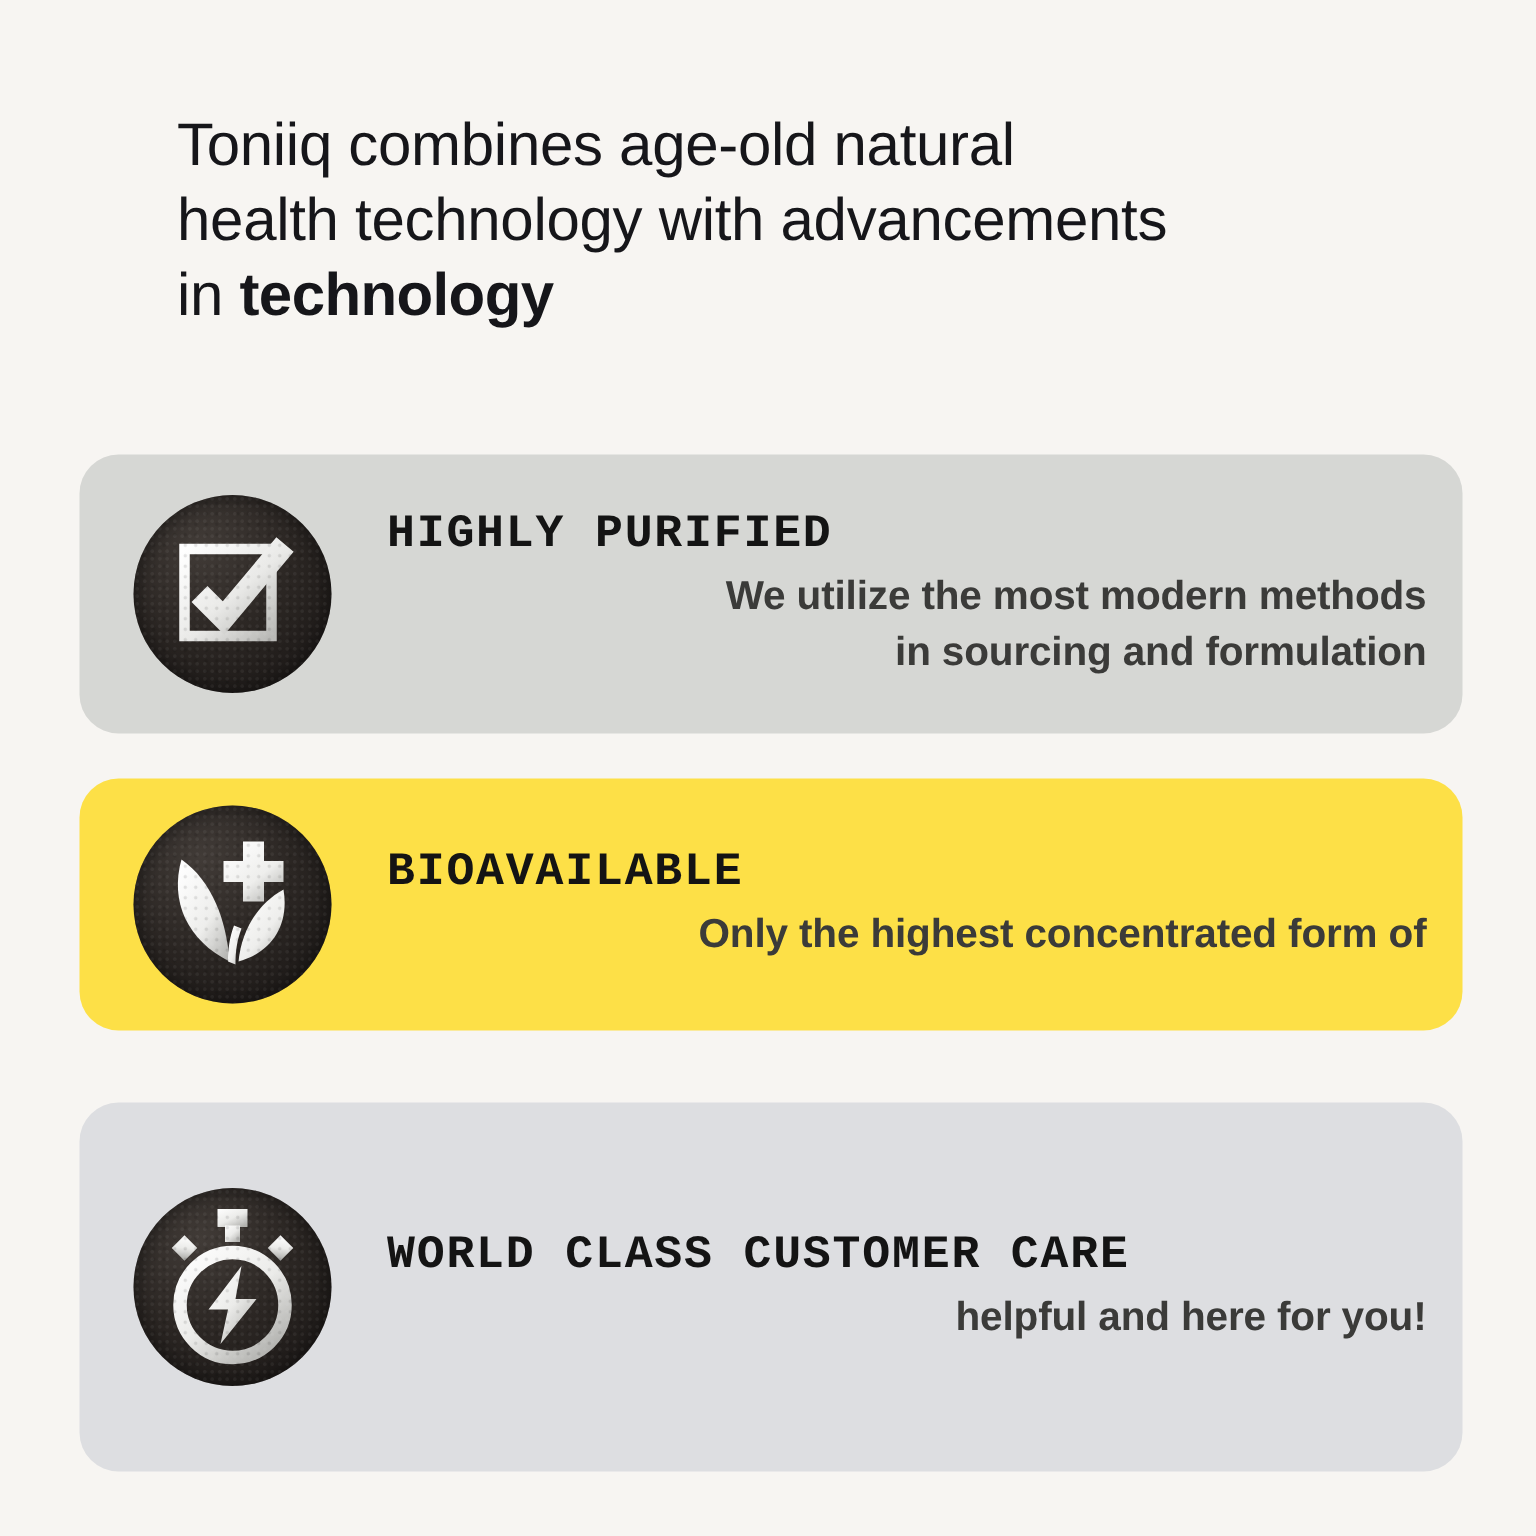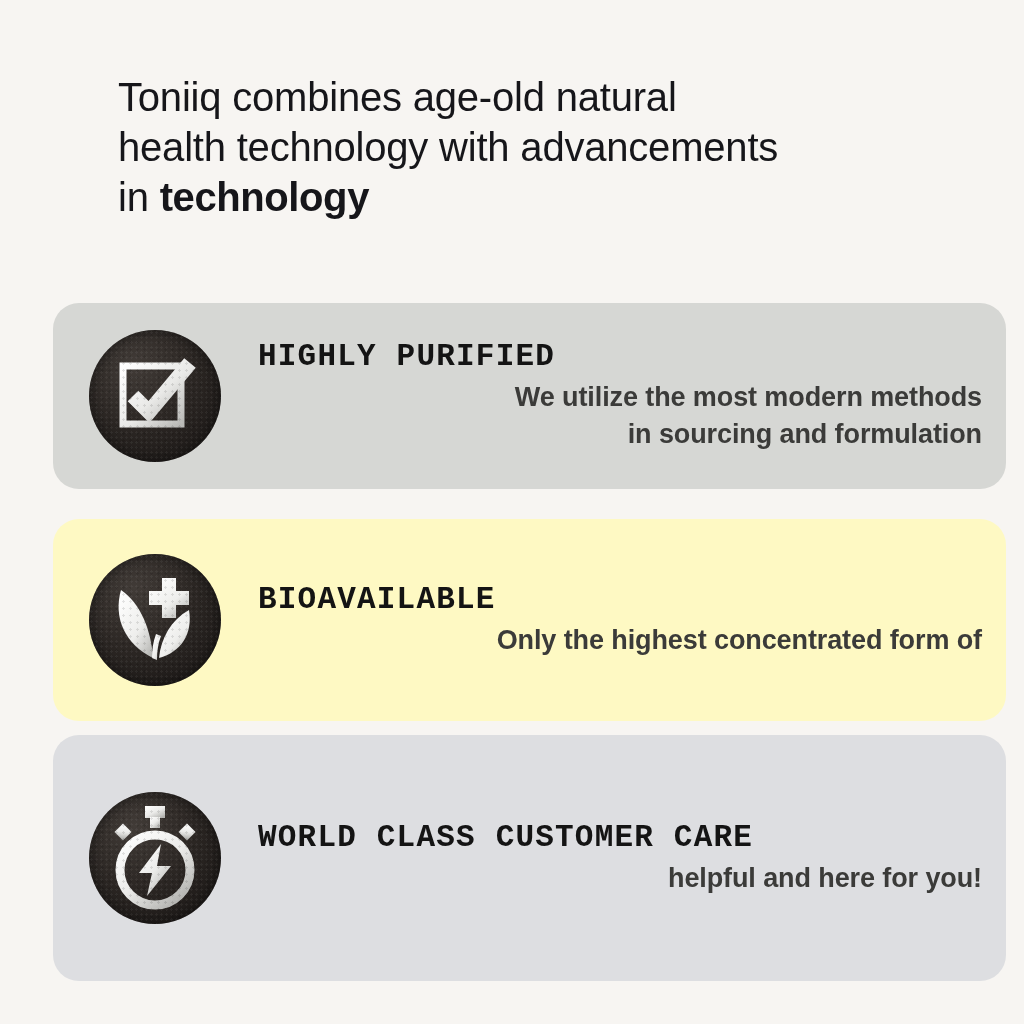--- a/index.html
+++ b/index.html
@@ -26,24 +26,23 @@
   }
   .headline .ln{display:block;white-space:pre;}
   .headline .bold{font-weight:700;letter-spacing:-0.4px;}
 
   
   .card{
     position:absolute;
     left:53px; width:922px;
     border-radius:26px;
     display:block;
-    padding-left:31px;
   }
   .card-1{top:303px;height:186px;background:#d6d7d4;}
-  .card-2{top:519px;height:202px;background:#fef9c3;}
+  .card-2{top:519px;height:168px;background:#fde047;}
   .card-3{top:735px;height:246px;background:#dddee1;}
 
   .badge{
     position:absolute;
     left:36px; top:50%;
     transform:translateY(-50%);
     width:132px;height:132px;
     border-radius:50%;
     background:
       radial-gradient(circle at 34% 26%, #413b37 0%, #2b2623 48%, #181514 100%);

